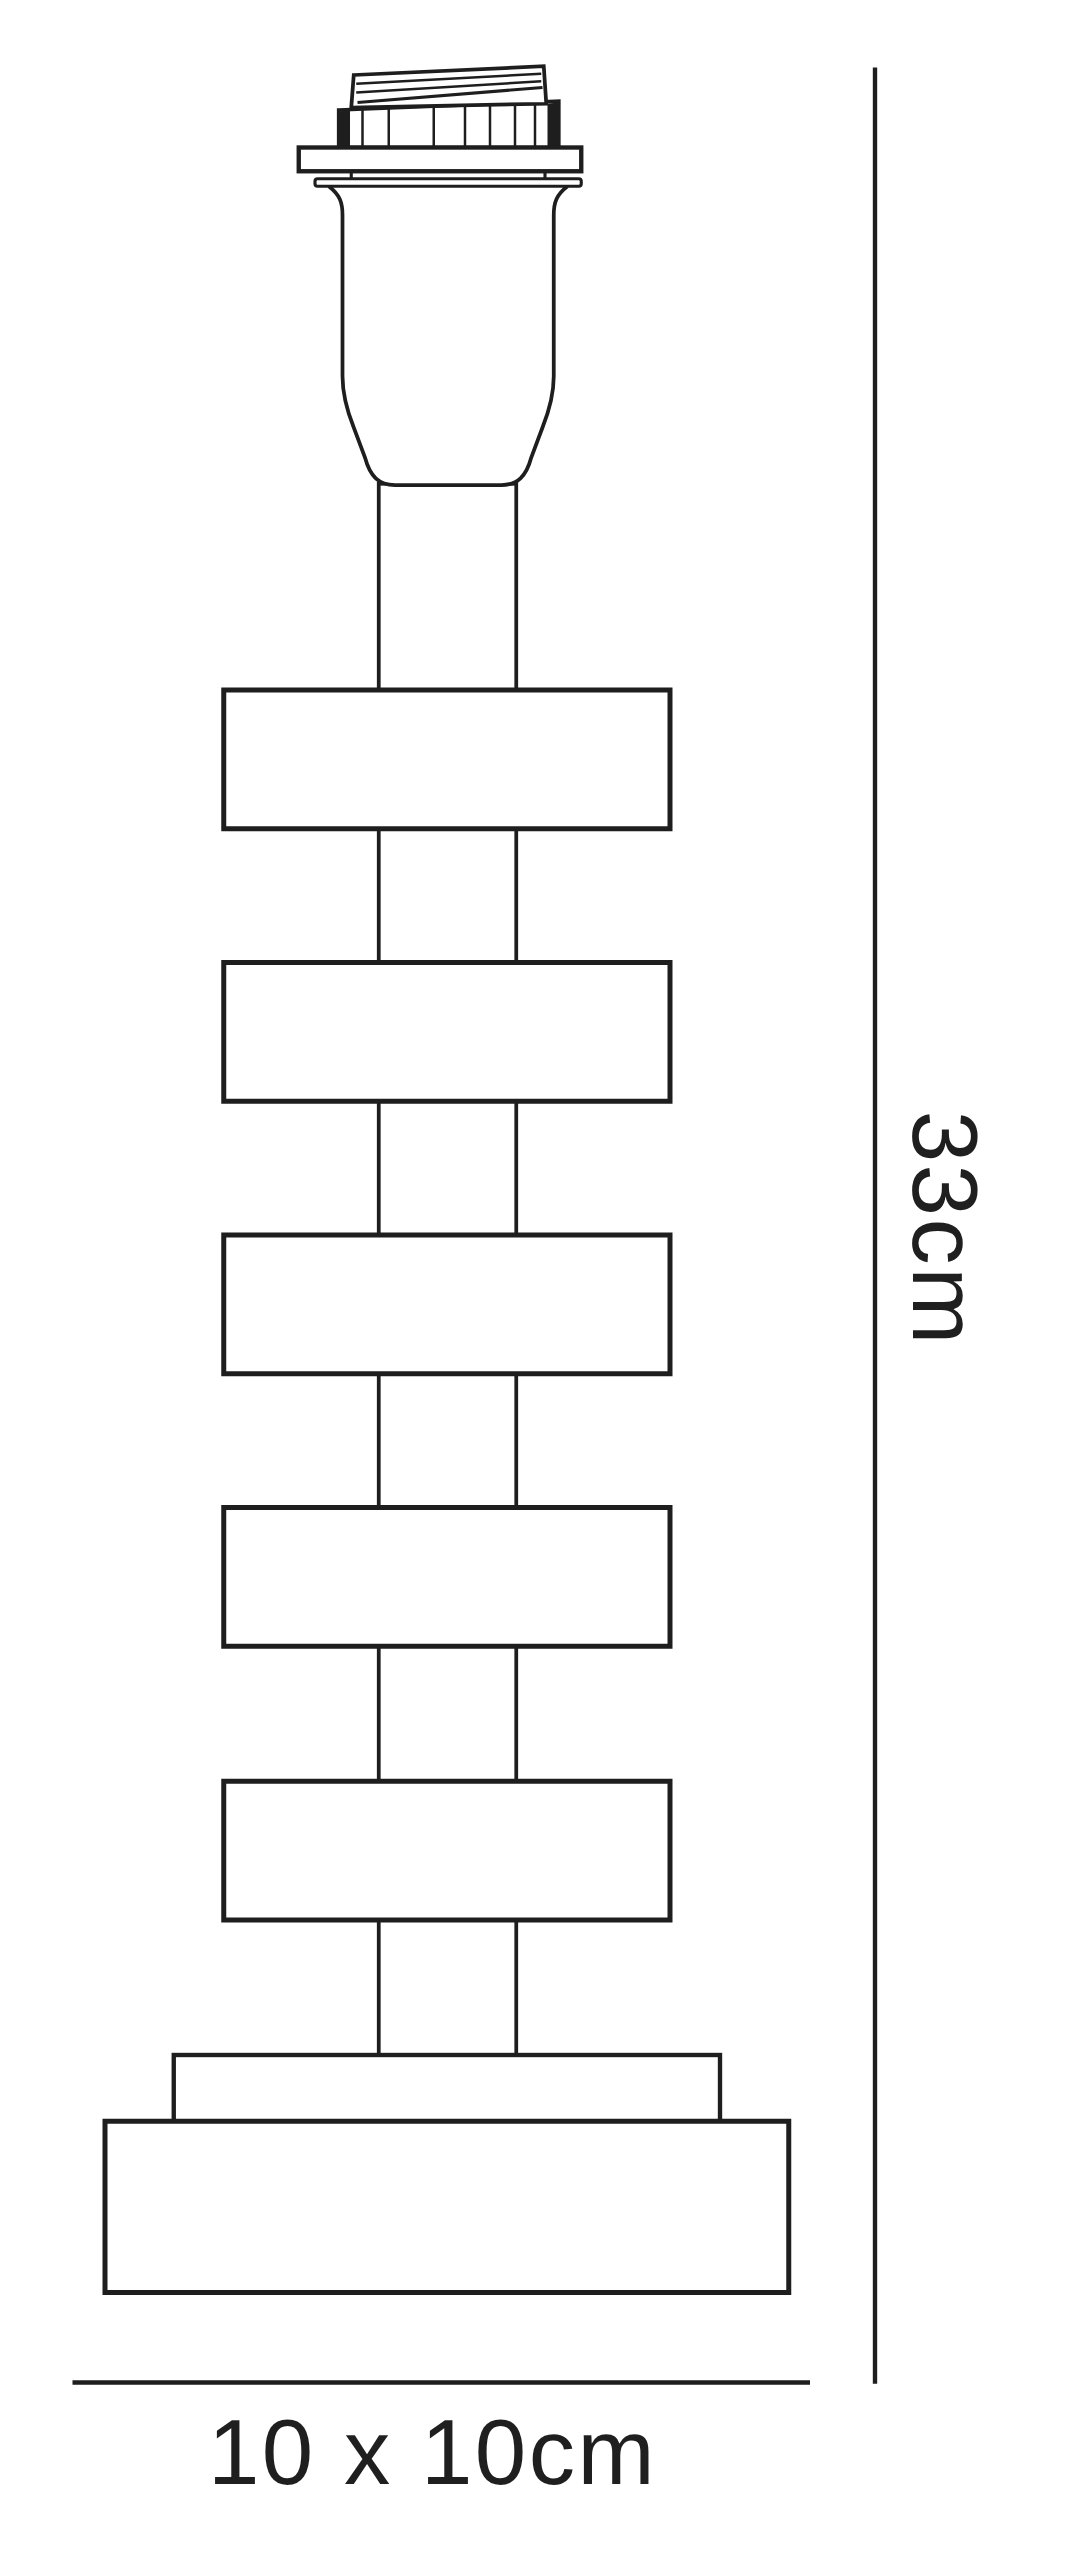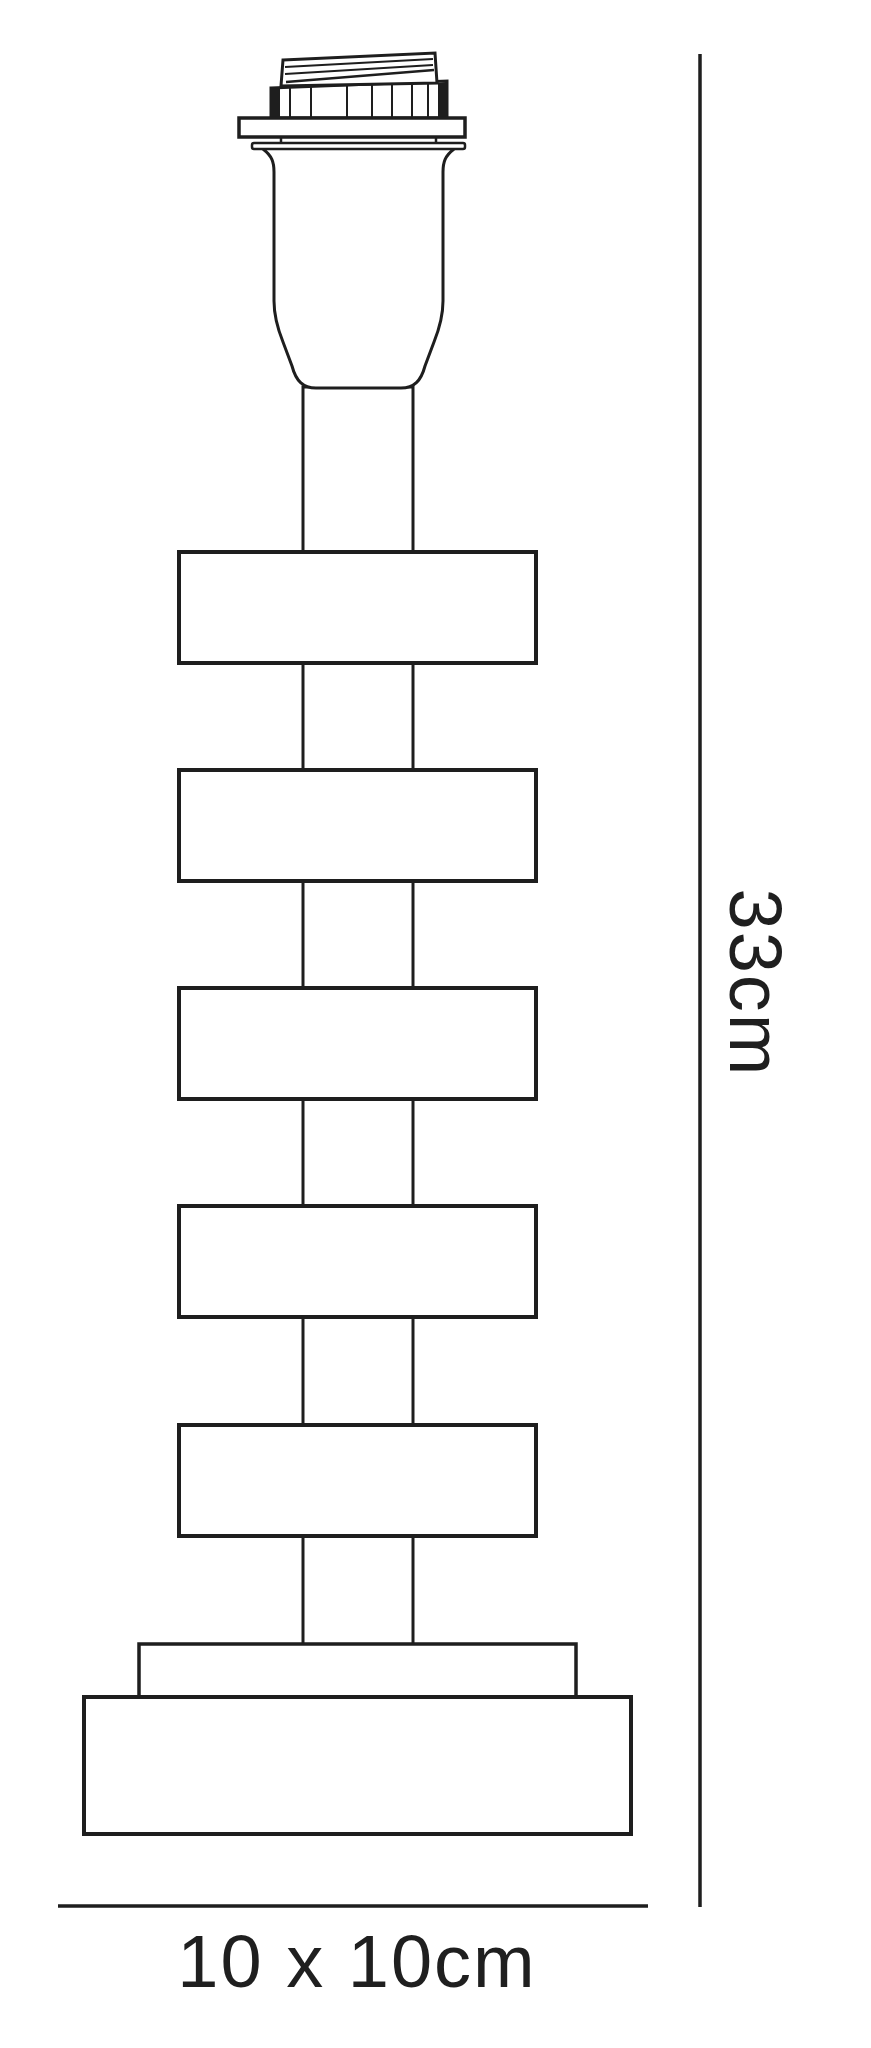--- a/index.html
+++ b/index.html
@@ -42,21 +42,21 @@
     letter-spacing: 2px;
     white-space: nowrap;
     line-height: 1;
   }
   .dim-label-height {
     left: 755px;
     top: 983px;
     transform: translate(-50%, -50%) rotate(90deg);
   }
   .dim-label-width {
-    left: 357px;
+    left: 346px;
     top: 1962px;
     transform: translate(-50%, -50%);
   }
 </style>
 </head>
 <body>
 
 <div class="canvas">
 
   <svg class="drawing" width="871" height="2048" viewBox="0 0 871 2048">

